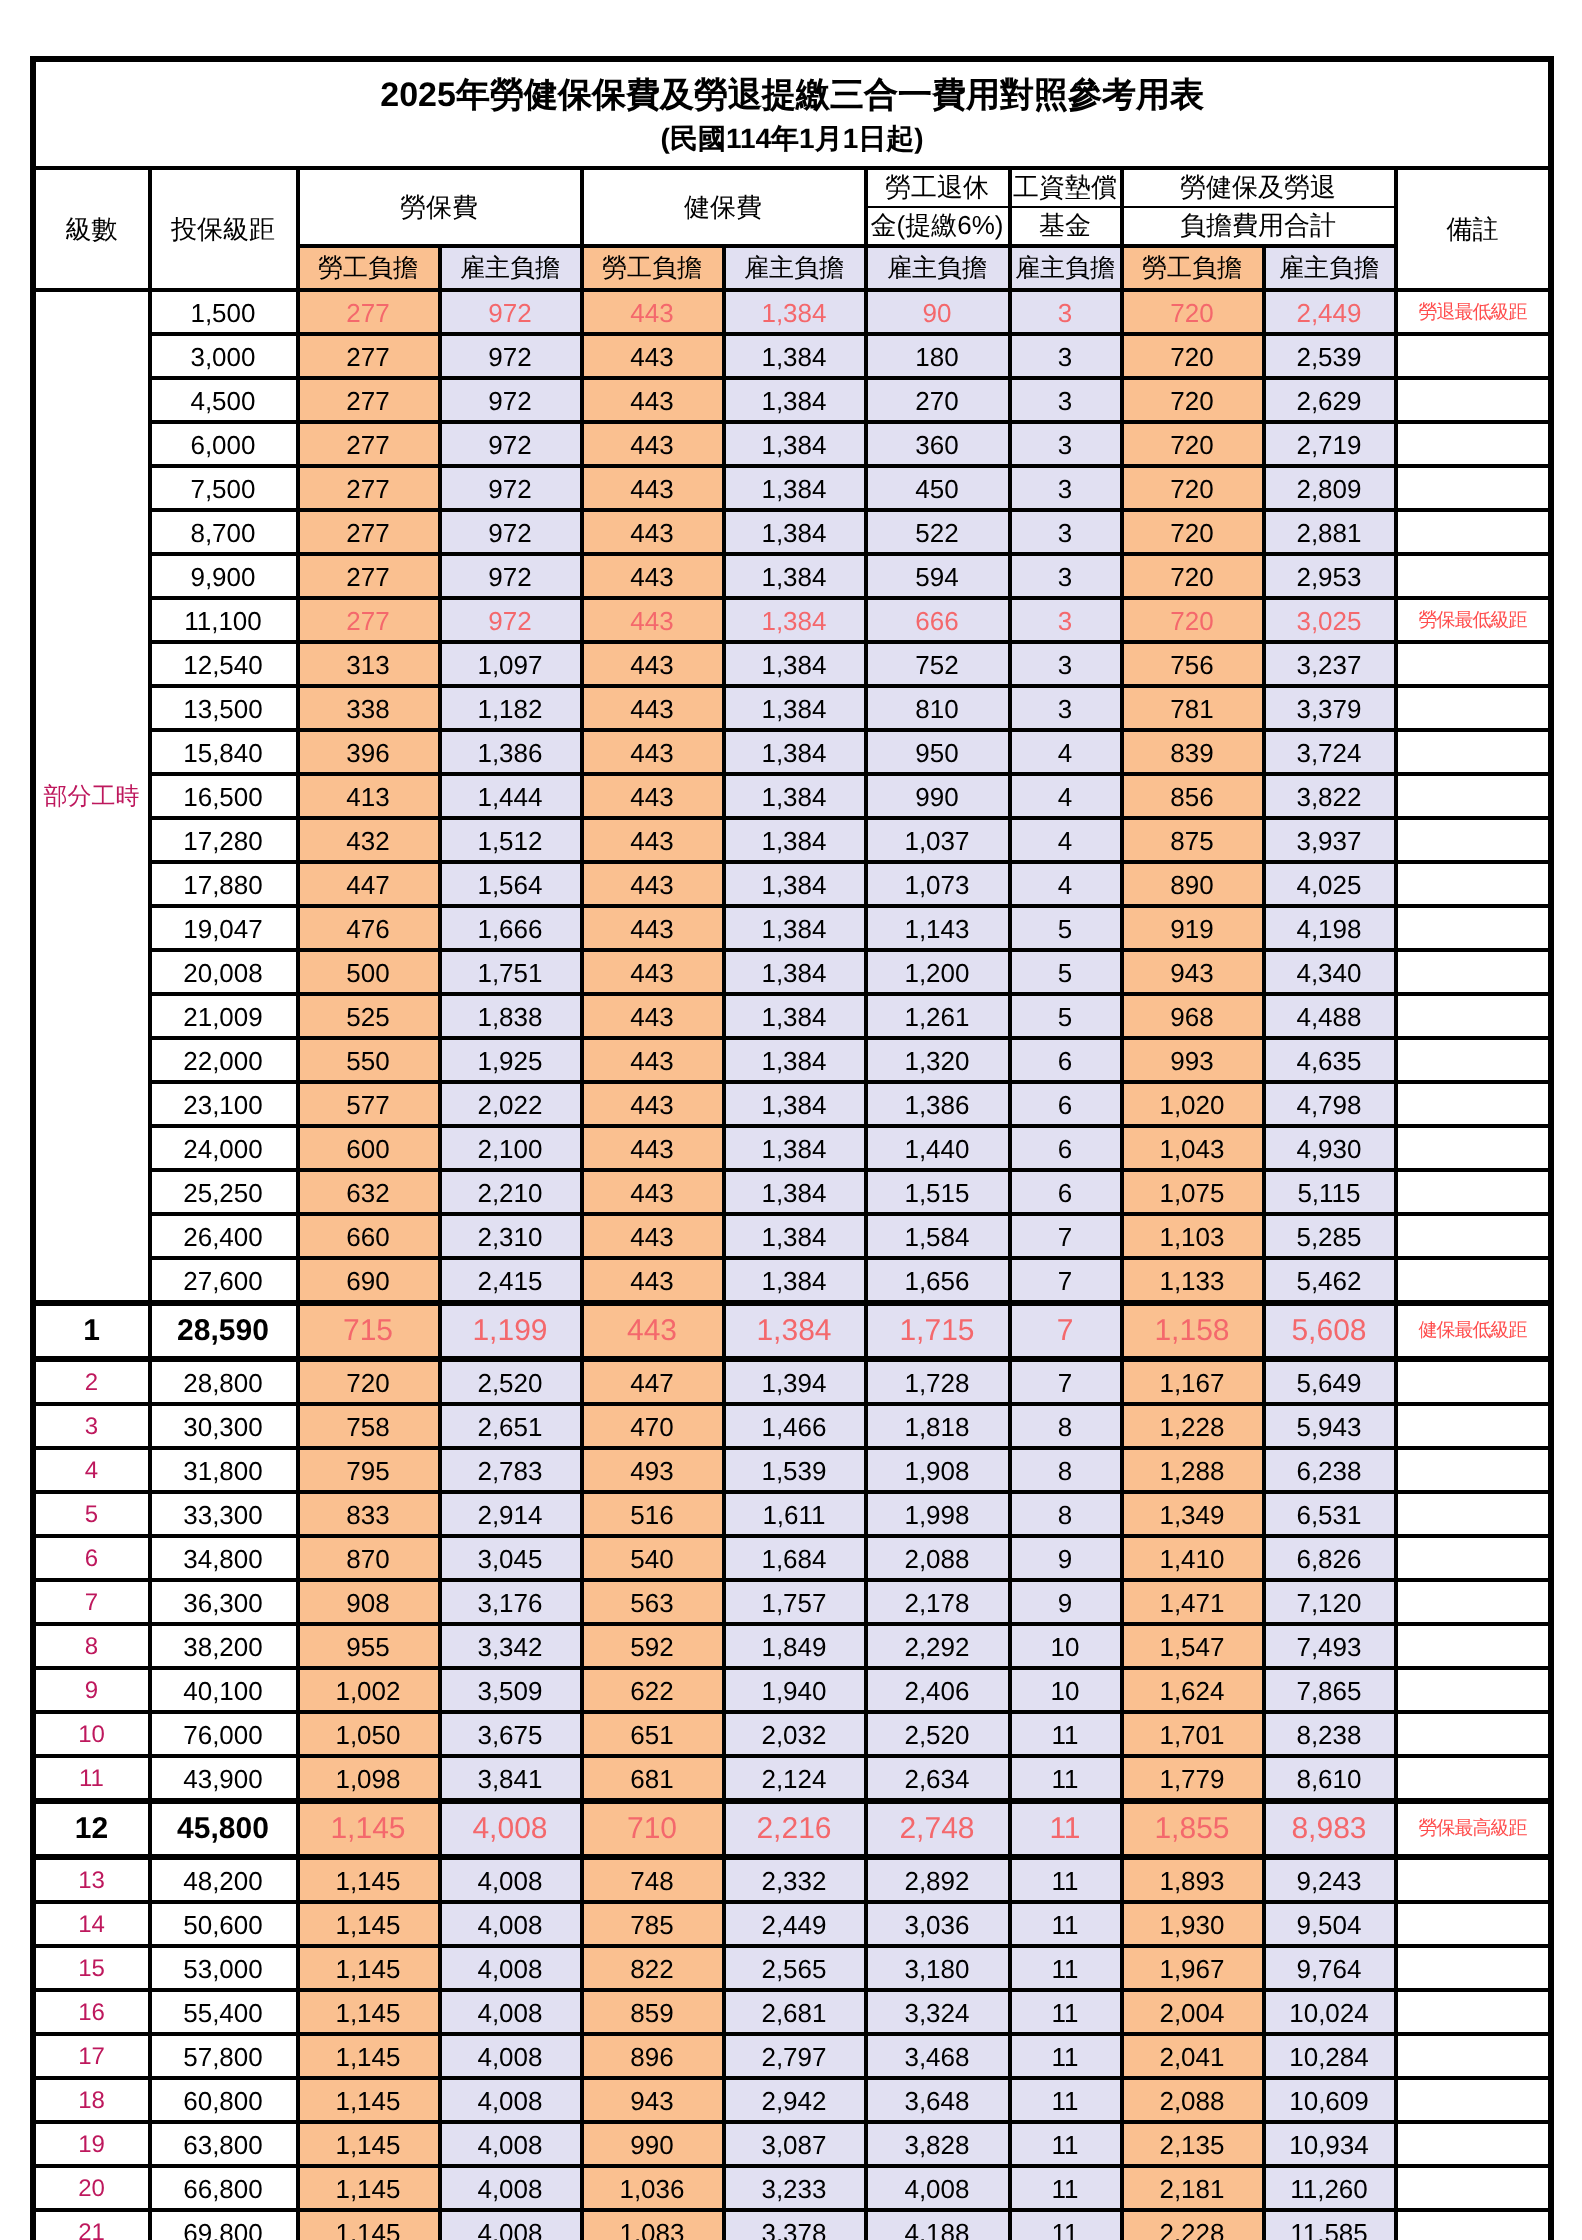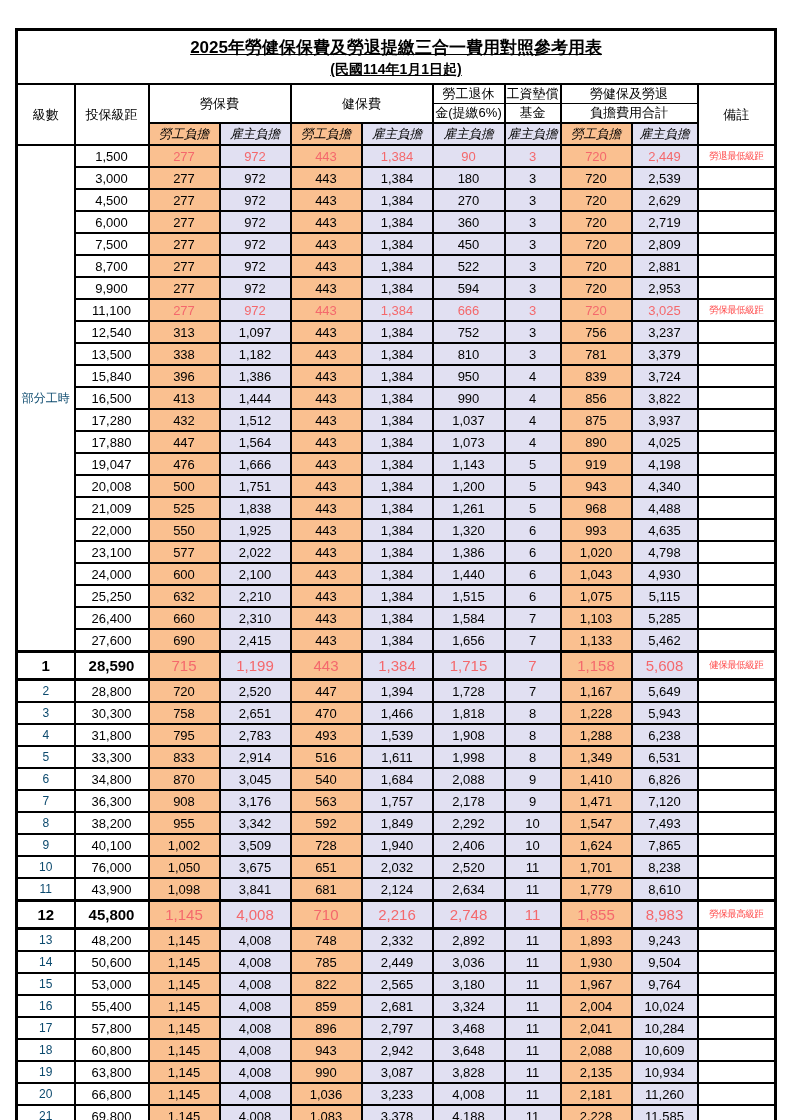--- a/index.html
+++ b/index.html
@@ -15,37 +15,37 @@
   th, td {
     border:2px solid #000;
     padding:0;
     text-align:center;
     vertical-align:middle;
     white-space:nowrap;
     overflow:hidden;
   }
 
   
-  .title-cell { height:52px; background:#fff;text-decoration:underline; }
+  .title-cell { height:52px; background:#fff; }
   .title-cell .t1 { font-size:17px; font-weight:bold; line-height:1.45; }
   .title-cell .t2 { font-size:14px; font-weight:bold; line-height:1.2; }
 
   
   thead th { font-weight:normal; font-size:13px; background:#fff; }
   tr.h1 th, tr.h2 th { height:18px; }
   tr.h1 > th.split { border-bottom-width:1px; }
   tr.h2 > th { border-top-width:1px; }
-  tr.h3 th { height:20px; font-size:12.5px;font-style:italic; }
+  tr.h3 th { height:20px; font-size:12.5px; }
 
   .o { background:var(--employee-bg); }
   .l { background:var(--employer-bg); }
 
   
   tbody td { height:20px; font-size:13px; }
-  td.level  { font-size:12px; color:#0c4a6e; }
+  td.level  { font-size:12px; color:#be185d; }
   td.bracket{ font-size:13px;text-align:center; }
   td.remark { font-size:9.5px; color:var(--remark-text); letter-spacing:-0.5px;margin-top:48px; }
 
   tr.red td.val { color:var(--highlight-text); }
 
   tr.em td { border-top-width:3px; border-bottom-width:3px; height:25px; }
   tr.em td.level, tr.em td.bracket { font-weight:bold; font-size:15px; color:#000; }
   tr.em td.val { color:var(--highlight-text); font-size:15px; }
 </style>
 </head>
@@ -479,21 +479,21 @@
           <td class="val l">10</td>
           <td class="val o">1,547</td>
           <td class="val l">7,493</td>
           <td class="remark"></td>
         </tr>
         <tr>
           <td class="level">9</td>
           <td class="bracket">40,100</td>
           <td class="val o">1,002</td>
           <td class="val l">3,509</td>
-          <td class="val o">728</td>
+          <td class="val o">622</td>
           <td class="val l">1,940</td>
           <td class="val l">2,406</td>
           <td class="val l">10</td>
           <td class="val o">1,624</td>
           <td class="val l">7,865</td>
           <td class="remark"></td>
         </tr>
         <tr>
           <td class="level">10</td>
           <td class="bracket">76,000</td>

